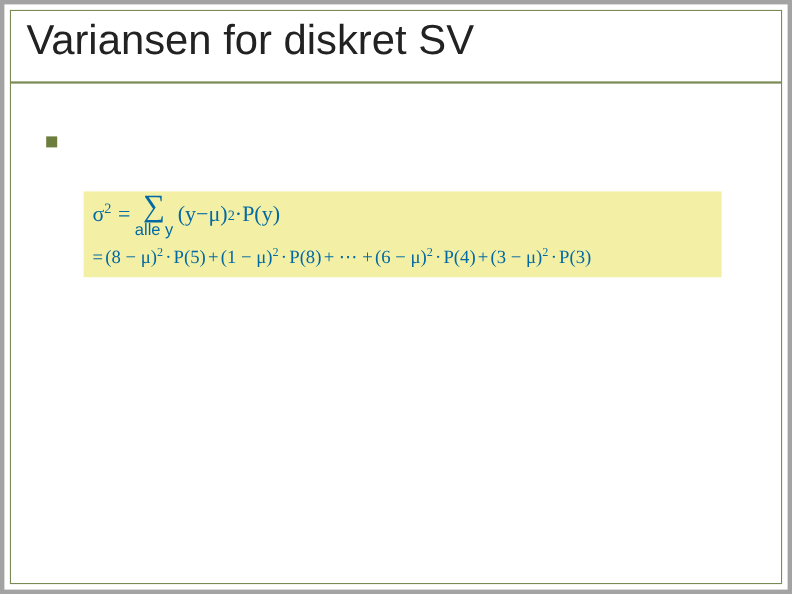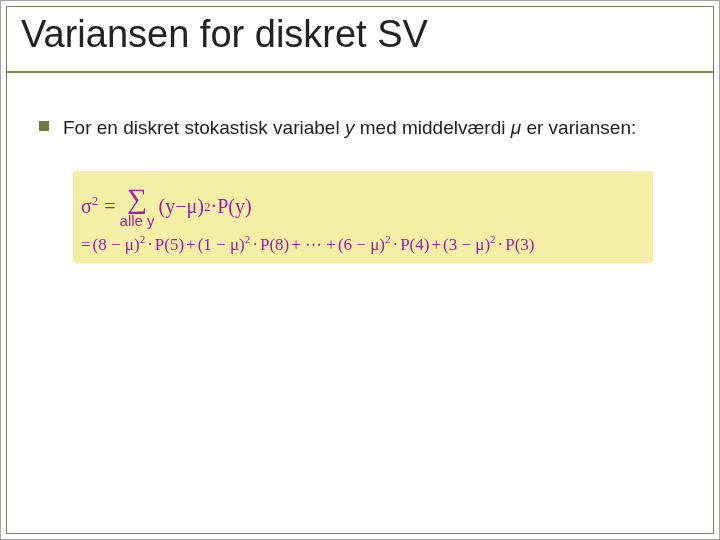--- a/index.html
+++ b/index.html
@@ -9,21 +9,21 @@
     height: 540px;
     background: #ffffff;
     font-family: Arial, Helvetica, sans-serif;
     overflow: hidden;
   }
   .slide {
     position: relative;
     width: 720px;
     height: 540px;
     box-sizing: border-box;
-    border: 1px solid #a3a3a3;
+    border: 4px solid #a3a3a3;
     padding: 2px;
   }
   .inner-frame {
     position: absolute;
     left: 5px;
     right: 5px;
     top: 5px;
     bottom: 5px;
     border: 1px solid #7a8a54;
   }
@@ -67,24 +67,24 @@
     color: #222;
     line-height: 1.3;
   }
   .bullet-text .ital { font-style: italic; }
   .eqbox {
     position: absolute;
     left: 72px;
     top: 170px;
     width: 580px;
     background: #f3f0a6;
-    padding: 14px 8px 8px 8px;
+    padding: 0 8px 8px 8px;
     box-sizing: border-box;
     font-family: "Times New Roman", Times, serif;
-    color: #a21caf;
+    color: #0369a1;
   }
   .eq-line1 {
     display: flex;
     align-items: center;
     font-size: 20px;
     margin-bottom: 6px;
   }
   .sigma-sq {
     white-space: nowrap;
     margin-right: 6px;
@@ -113,23 +113,20 @@
 
 <div class="slide">
   <div class="inner-frame"></div>
 
   <div class="title">Variansen for diskret SV</div>
   <div class="title-rule"></div>
 
   <div class="body">
     <div class="bullet-row">
       <div class="bullet-icon"></div>
-      <div class="bullet-text">
-        <span>For en diskret stokastisk variabel </span><span class="ital">y</span><span> med middelværdi </span><span class="ital">μ</span><span> er variansen:</span>
-      </div>
     </div>
   </div>
 
   <div class="eqbox">
     <div class="eq-line1">
       <span class="sigma-sq">
         <span class="ital">σ</span><sup>2</sup>
       </span>
       <span> = </span>
       <span class="sum">

